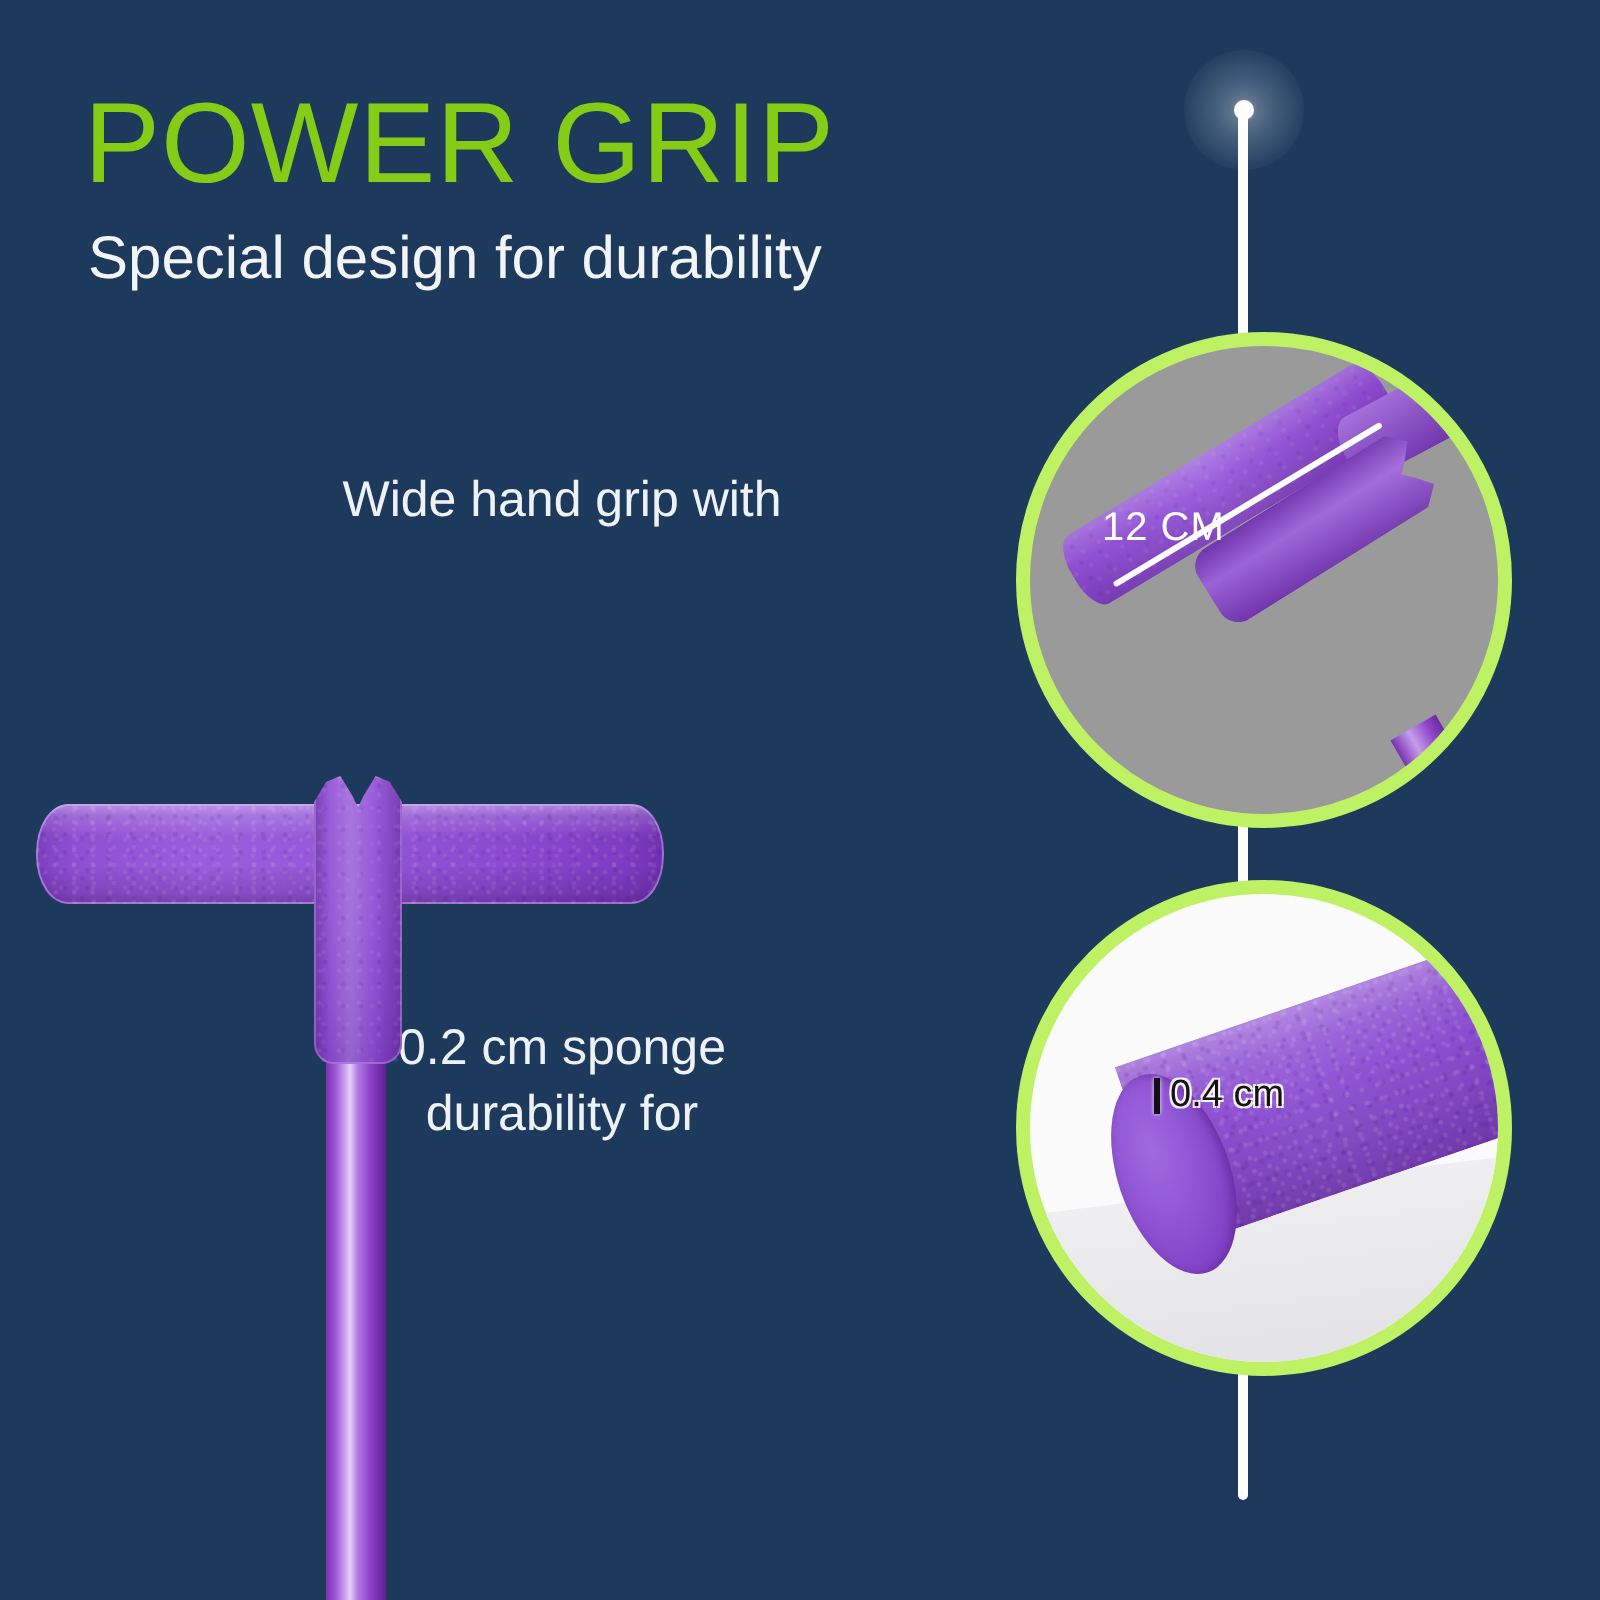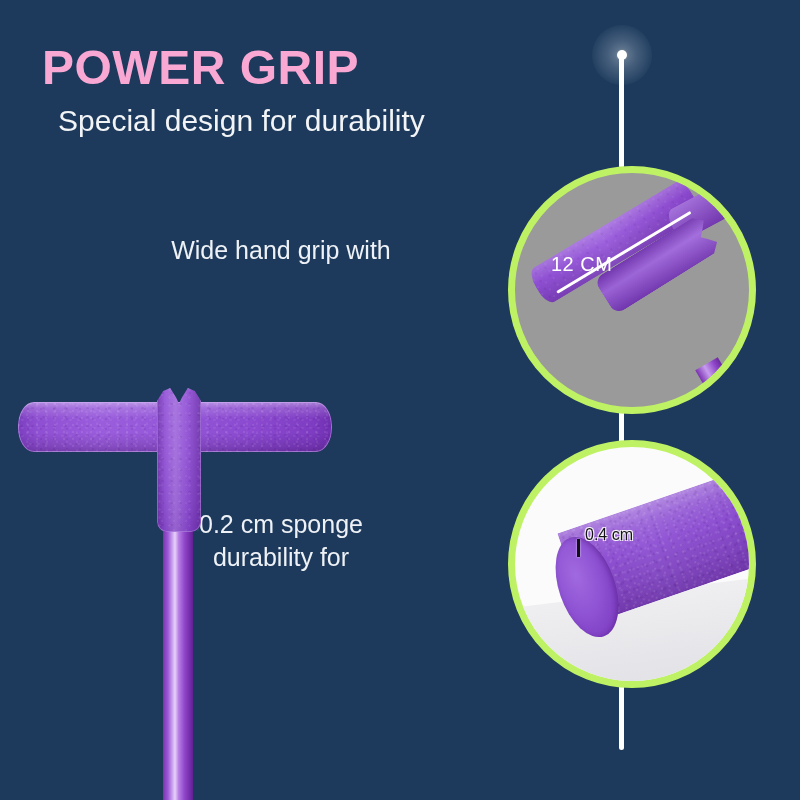--- a/index.html
+++ b/index.html
@@ -18,34 +18,34 @@
   }
 
   
   .headline {
     position: absolute;
     left: 42px;
     top: 44px;
     width: 430px;
   }
   .title {
-    font-size: 48px;
-    font-weight: 700;
+    font-size: 57px;
+    font-weight: 400;
     letter-spacing: 0.5px;
-    color: #f9a8d4;
+    color: #84cc16;
     line-height: 1.0;
     margin: 0;
     white-space: nowrap;
   }
   .subtitle {
     font-size: 30px;
     font-weight: 400;
     color: #f2f4f6;
     line-height: 1.0;
-    margin: 14px 0 0 16px;
+    margin: 14px 0 0 2px;
     white-space: nowrap;
   }
 
   
   .caption {
     position: absolute;
     color: #eef2f6;
     font-size: 25px;
     line-height: 1.32;
     text-align: center;
@@ -347,23 +347,23 @@
     left: 62px;
     top: 92px;
     width: 3px;
     height: 18px;
     background: #111111;
     box-shadow: 0 0 2px rgba(255,255,255,0.9);
   }
   .thickness-label {
     position: absolute;
     left: 70px;
-    top: 79px;
+    top: 90px;
     color: #141414;
-    font-size: 16px;
+    font-size: 19px;
     font-weight: 500;
     white-space: nowrap;
     text-shadow:
       1px 1px 0 rgba(255,255,255,0.85),
       -1px -1px 0 rgba(255,255,255,0.85),
       1px -1px 0 rgba(255,255,255,0.85),
       -1px 1px 0 rgba(255,255,255,0.85);
   }
 </style>
 </head>

